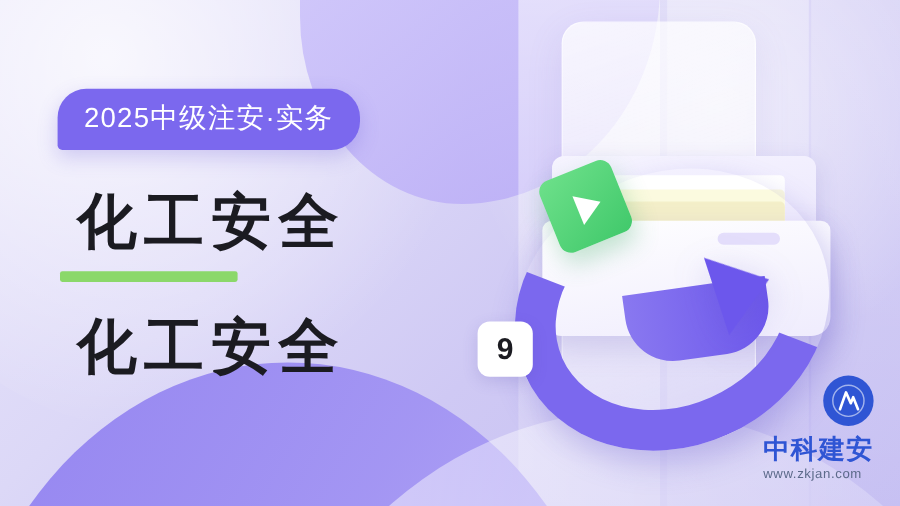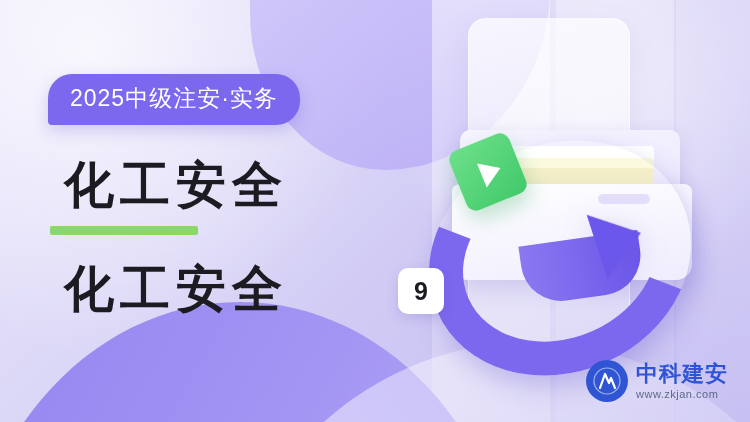--- a/index.html
+++ b/index.html
@@ -199,22 +199,23 @@
     font-weight: bold;
     display: flex; align-items: center; justify-content: center;
     box-shadow: 0 4px 12px rgba(90,75,170,0.18);
   }
 
   
   .logo {
     position: absolute;
     right: 22px; bottom: 20px;
     display: flex;
-    align-items: center;
+    align-items: flex-end;
     gap: 8px;
+    flex-direction: column;
   }
   .logo-mark {
     width: 42px; height: 42px;
     border-radius: 50%;
     background: #2f55d4;
     display: flex; align-items: center; justify-content: center;
     position: relative;
   }
   .logo-mark svg { display: block; }
   .logo-text { display: flex; flex-direction: column; line-height: 1.05; }

